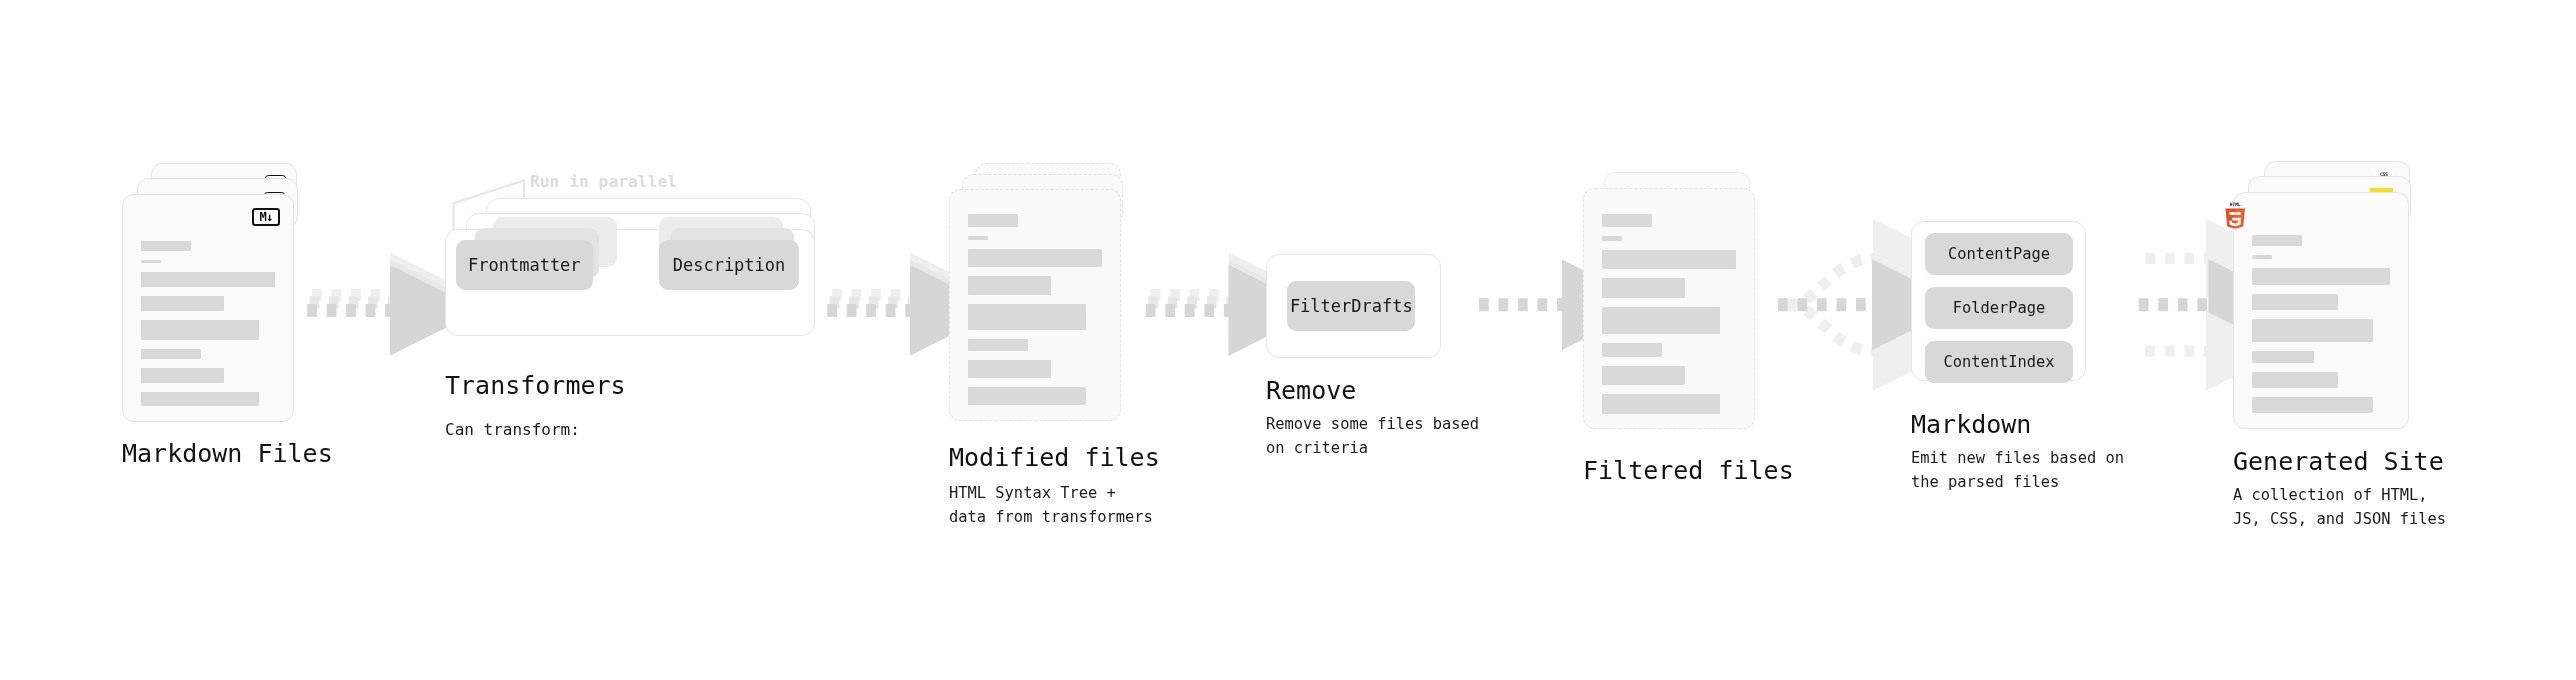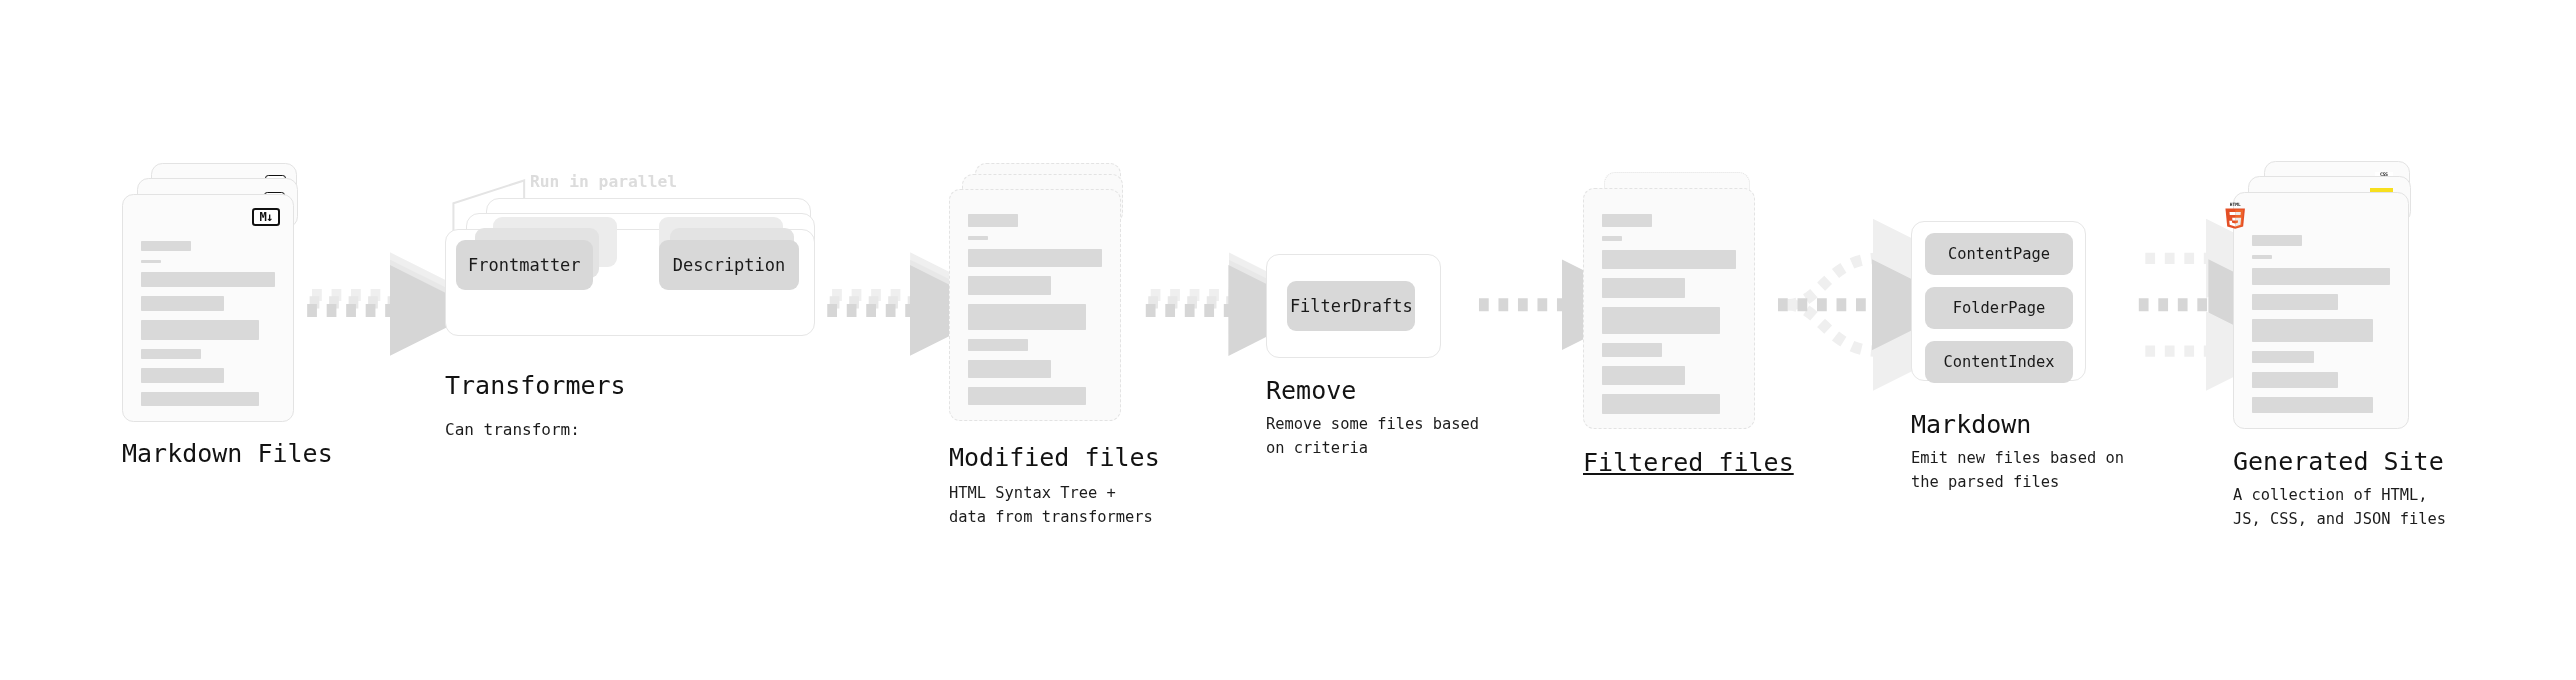--- a/index.html
+++ b/index.html
@@ -285,21 +285,21 @@
           <div class="skeleton-bar tiny" style="width:19.5px;"></div>
           <div class="skeleton-bar med" style="width:100%;"></div>
           <div class="skeleton-bar med" style="width:62%;"></div>
           <div class="skeleton-bar tall" style="width:88%;"></div>
           <div class="skeleton-bar" style="width:45%;"></div>
           <div class="skeleton-bar med" style="width:62%;"></div>
           <div class="skeleton-bar med" style="width:88%;"></div>
         </div>
       </div>
     </div>
-    <div class="title" style="left:0px; top:276px;text-decoration:underline;">Filtered files</div>
+    <div class="title" style="left:0px; top:284px;">Filtered files</div>
   </div>
 
   <div class="node" style="left:1911px; top:221px;">
     <div class="group-box" style="left:0px; top:0px; width:175px; height:160px;">
       <div class="chip" style="left:13px; top:11.4px; width:148px; height:42px; font-size:15.4px;">ContentPage</div>
       <div class="chip" style="left:13px; top:65px; width:148px; height:42px; font-size:15.4px;">FolderPage</div>
       <div class="chip" style="left:13px; top:119px; width:148px; height:42px; font-size:15.4px;">ContentIndex</div>
     </div>
     <div class="title" style="left:0px; top:189px;">Markdown</div>
     <div class="subtitle" style="left:0px; top:226px;">Emit new files based on

